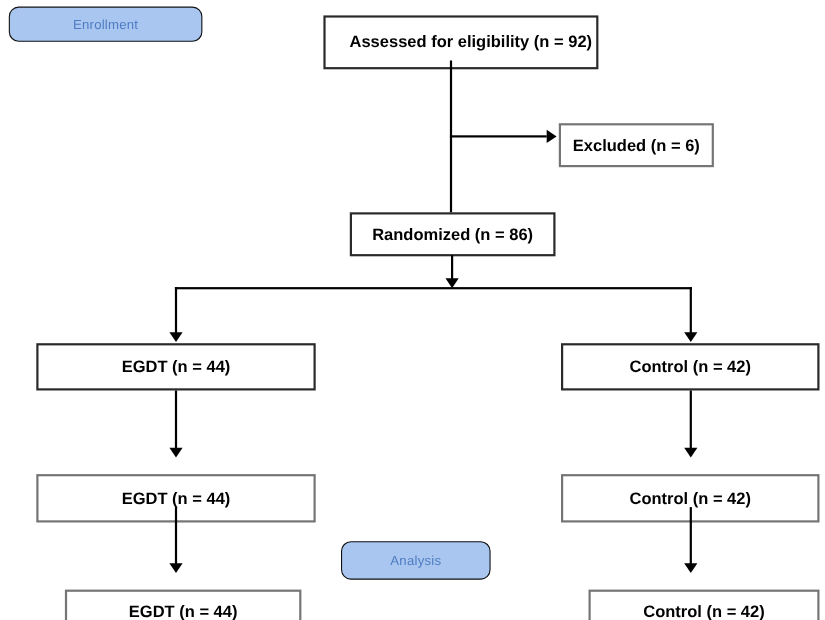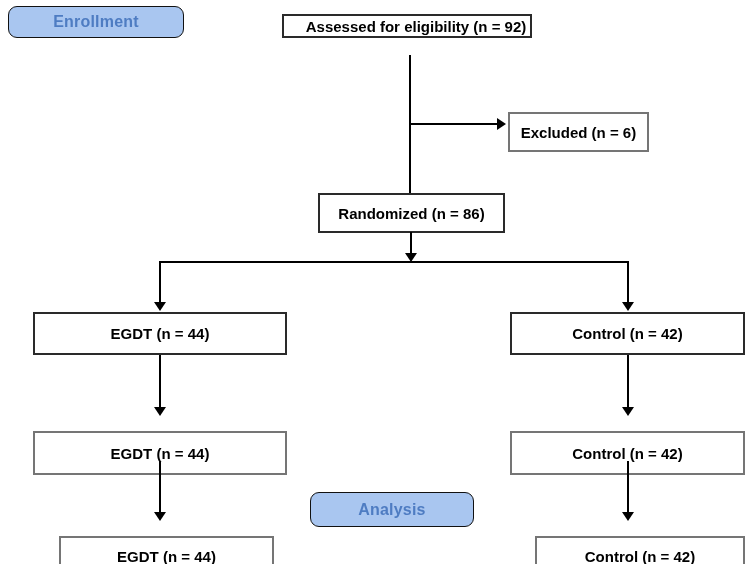--- a/index.html
+++ b/index.html
@@ -17,22 +17,22 @@
   }
 
   
   .stage {
     position: absolute;
     box-sizing: border-box;
     background: var(--stage-fill, #a9c6f0);
     border: 1.5px solid var(--stage-border, #111111);
     border-radius: 9px;
     color: var(--stage-text, #4e7cc2);
-    font-weight: bold;
-    font-size: 16px;
+    font-weight: normal;
+    font-size: 12px;
     letter-spacing: 0.2px;
     display: flex;
     align-items: center;
     justify-content: center;
   }
 
   
   .node {
     position: absolute;
     box-sizing: border-box;
@@ -65,23 +65,23 @@
     width: 0; height: 0;
     border-top: 6px solid transparent;
     border-bottom: 6px solid transparent;
     border-left: 9px solid var(--arrow, #000000);
   }
 
   
   #stage-enrollment { left: 8px;   top: 6px;   width: 176px; height: 32px; }
   #stage-allocation { left: 305px; top: 289px; width: 170px; height: 35px; }
   #stage-followup   { left: 308px; top: 386px; width: 170px; height: 36px; }
-  #stage-analysis   { left: 310px; top: 492px; width: 164px; height: 35px; }
+  #stage-analysis   { left: 310px; top: 492px; width: 136px; height: 35px; }
 
-  #node-assessed          { left: 282px; top: 14px;  width: 250px; height: 24px; padding-left: 18px; }
+  #node-assessed          { left: 294px; top: 14px;  width: 250px; height: 49px; padding-left: 18px; }
   #node-excluded          { left: 508px; top: 98px;  width: 141px; height: 40px; }
   #node-randomized        { left: 318px; top: 193px; width: 187px; height: 40px; }
   #node-egdt-allocation   { left: 33px;  top: 312px; width: 254px; height: 43px; }
   #node-control-allocation{ left: 510px; top: 312px; width: 235px; height: 43px; }
   #node-egdt-followup     { left: 33px;  top: 417px; width: 254px; height: 44px; }
   #node-control-followup  { left: 510px; top: 417px; width: 235px; height: 44px; }
   #node-egdt-analysis     { left: 59px;  top: 522px; width: 215px; height: 40px; }
   #node-control-analysis  { left: 535px; top: 522px; width: 210px; height: 40px; }
 </style>
 </head>

